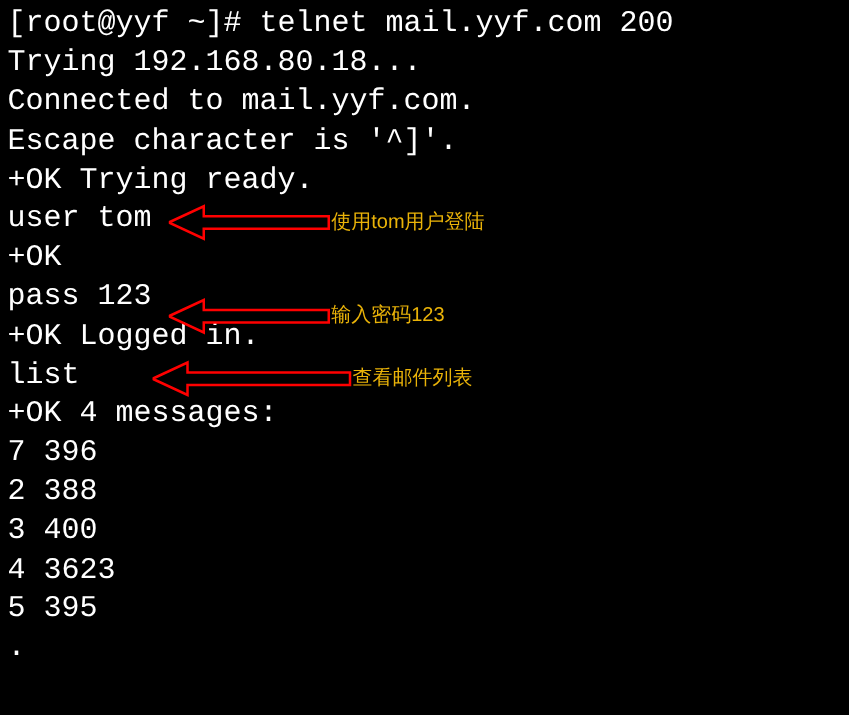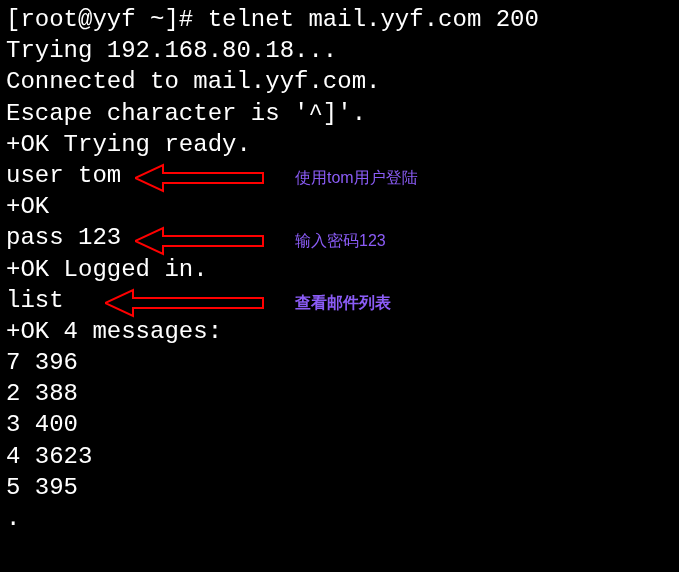--- a/index.html
+++ b/index.html
@@ -21,24 +21,23 @@
     .annotation {
       position: absolute;
       display: flex;
       align-items: center;
       pointer-events: none;
     }
     .arrow-svg {
       display: block;
     }
     .annotation-text {
-      color: #8b5cf6;
+      color: #eab308;
       font-family: "SimSun", "Microsoft YaHei", sans-serif;
       font-size: 16px;
-      margin-left: 30px;
       white-space: nowrap;
     }
   </style>
 </head>
 <body>
 
 <div class="terminal-line"><span>[root@yyf ~]# </span><span>telnet mail.yyf.com 200</span></div>
 <div class="terminal-line">Trying 192.168.80.18...</div>
 <div class="terminal-line">Connected to mail.yyf.com.</div>
 <div class="terminal-line">Escape character is '^]'.</div>
@@ -56,25 +55,25 @@
 <div class="terminal-line">5 395</div>
 <div class="terminal-line">.</div>
 
 <div class="annotation" style="top: 163px; left: 135px;">
   <svg class="arrow-svg" width="130" height="30" viewBox="0 0 130 30">
     <path d="M 0 15 L 28 2 L 28 10 L 128 10 L 128 20 L 28 20 L 28 28 Z" fill="none" stroke="#ff0000" stroke-width="2"></path>
   </svg>
   <span class="annotation-text">使用tom用户登陆</span>
 </div>
 
-<div class="annotation" style="top: 226px; left: 135px;">
+<div class="annotation" style="top: 238px; left: 135px;">
   <svg class="arrow-svg" width="130" height="30" viewBox="0 0 130 30">
     <path d="M 0 15 L 28 2 L 28 10 L 128 10 L 128 20 L 28 20 L 28 28 Z" fill="none" stroke="#ff0000" stroke-width="2"></path>
   </svg>
   <span class="annotation-text">输入密码123</span>
 </div>
 
-<div class="annotation" style="top: 288px; left: 105px; font-weight: bold;">
+<div class="annotation" style="top: 288px; left: 122px;">
   <svg class="arrow-svg" width="160" height="30" viewBox="0 0 160 30">
     <path d="M 0 15 L 28 2 L 28 10 L 158 10 L 158 20 L 28 20 L 28 28 Z" fill="none" stroke="#ff0000" stroke-width="2"></path>
   </svg>
   <span class="annotation-text">查看邮件列表</span>
 </div>
 
 </body></html>

